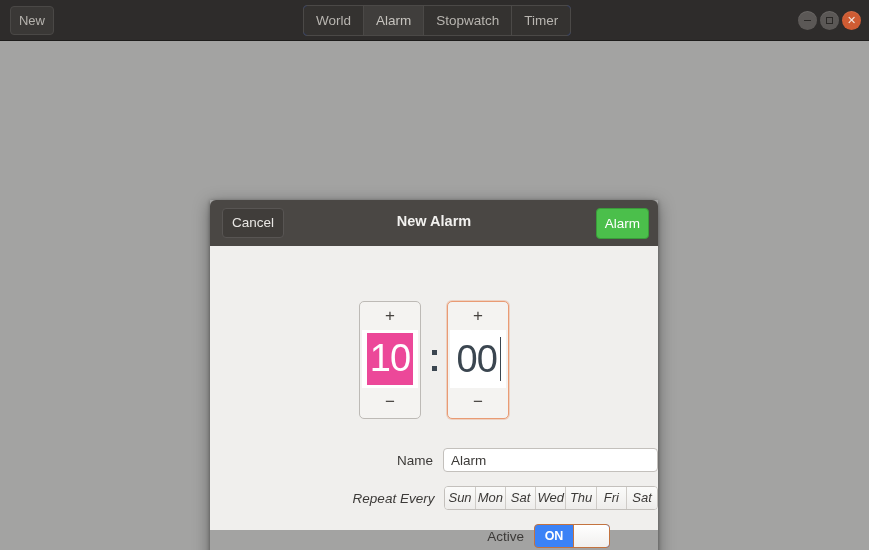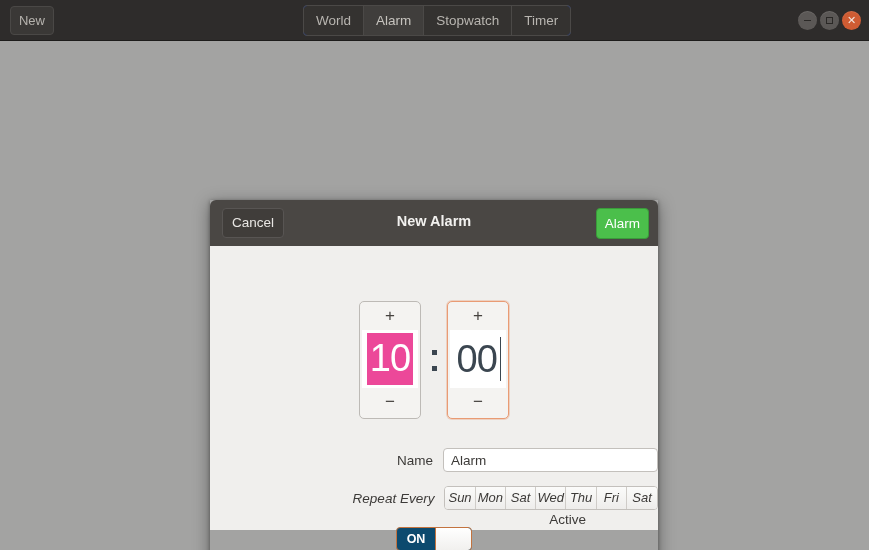--- a/index.html
+++ b/index.html
@@ -234,21 +234,21 @@
   .form-row {
     position: absolute;
     display: flex;
     align-items: center;
     left: 0;
     width: 100%;
     box-sizing: border-box;
   }
   .row-name   { top: 202px; }
   .row-repeat { top: 240px; font-style: italic; }
-  .row-active { top: 266px; flex-direction: column; }
+  .row-active { top: 278px; }
   .row-label {
     width: 324px;
     text-align: right;
     padding-right: 10px;
     font-size: 13.5px;
     color: #3c3a38;
     box-sizing: border-box;
   }
   .name-input {
     width: 296px;
@@ -285,21 +285,21 @@
     box-sizing: border-box;
     cursor: default;
   }
   .day:last-child { border-right: none; }
 
   .toggle {
     width: 76px;
     height: 24px;
     border: 1px solid #c3733f;
     border-radius: 4px;
-    background: #0c4a6e;
+    background: #3b82f6;
     display: flex;
     align-items: center;
     box-sizing: border-box;
     overflow: hidden;
     cursor: default;
     justify-content: flex-end;
   }
   .toggle-label {
     width: 38px;
     text-align: center;

